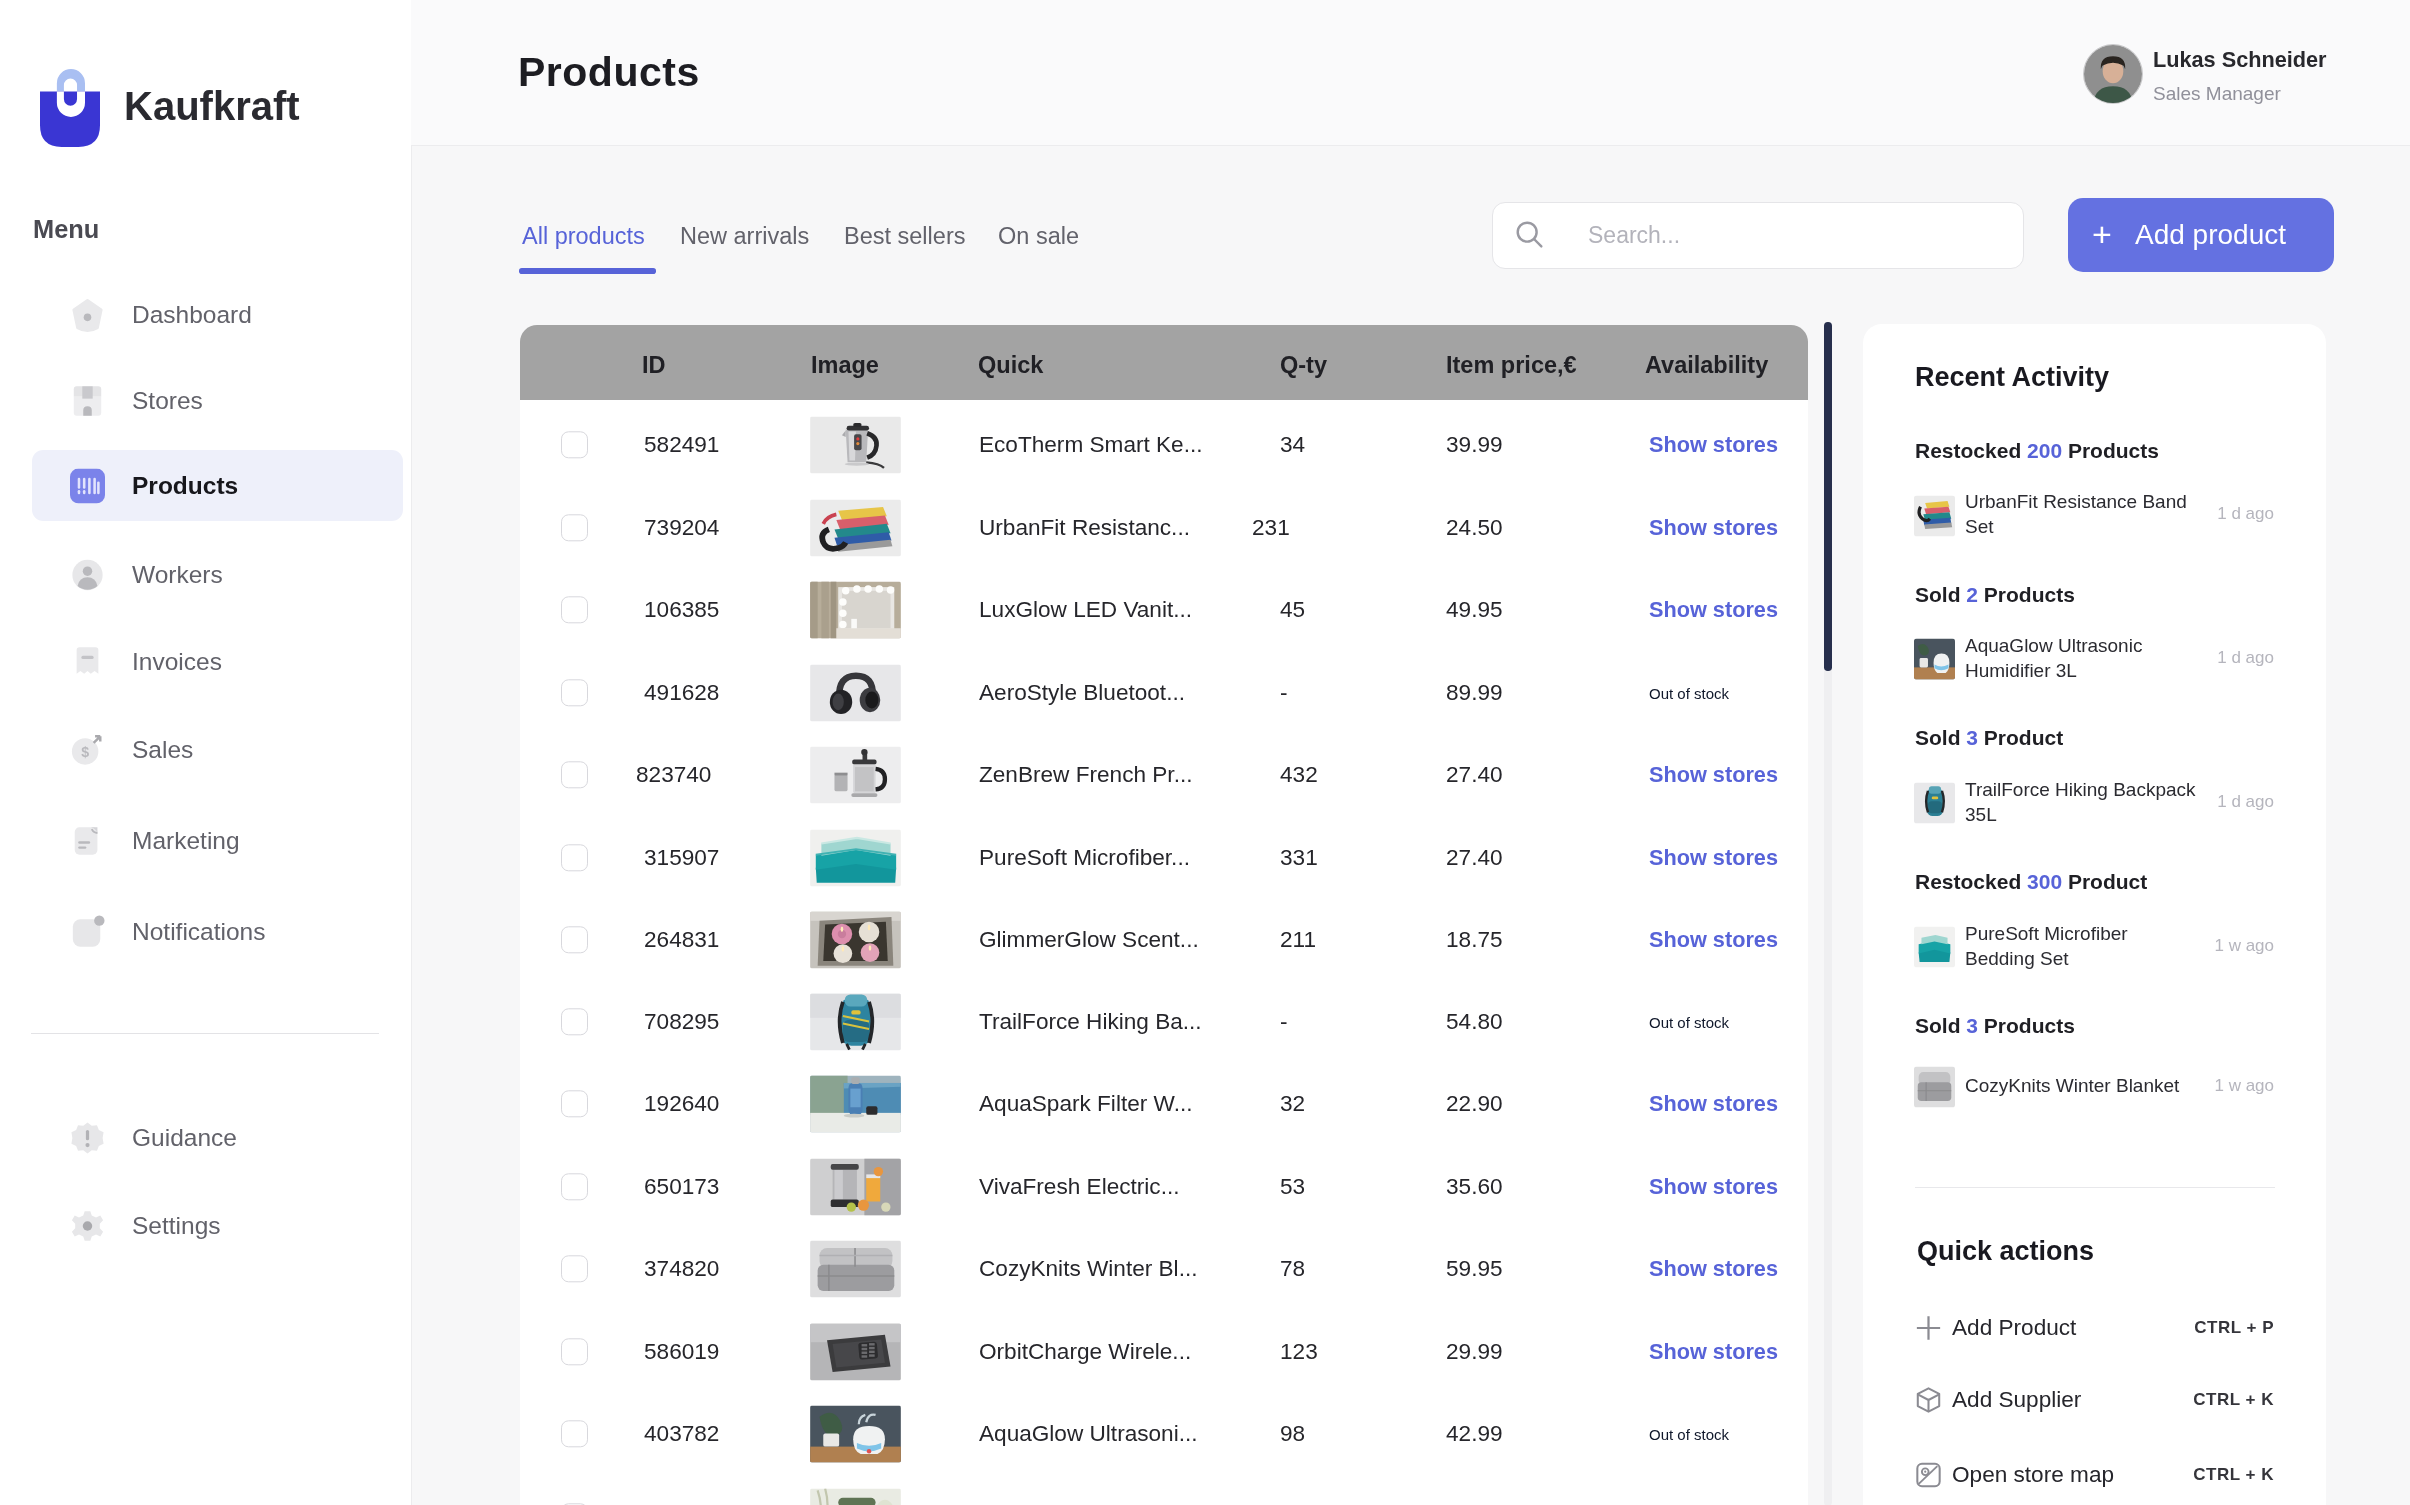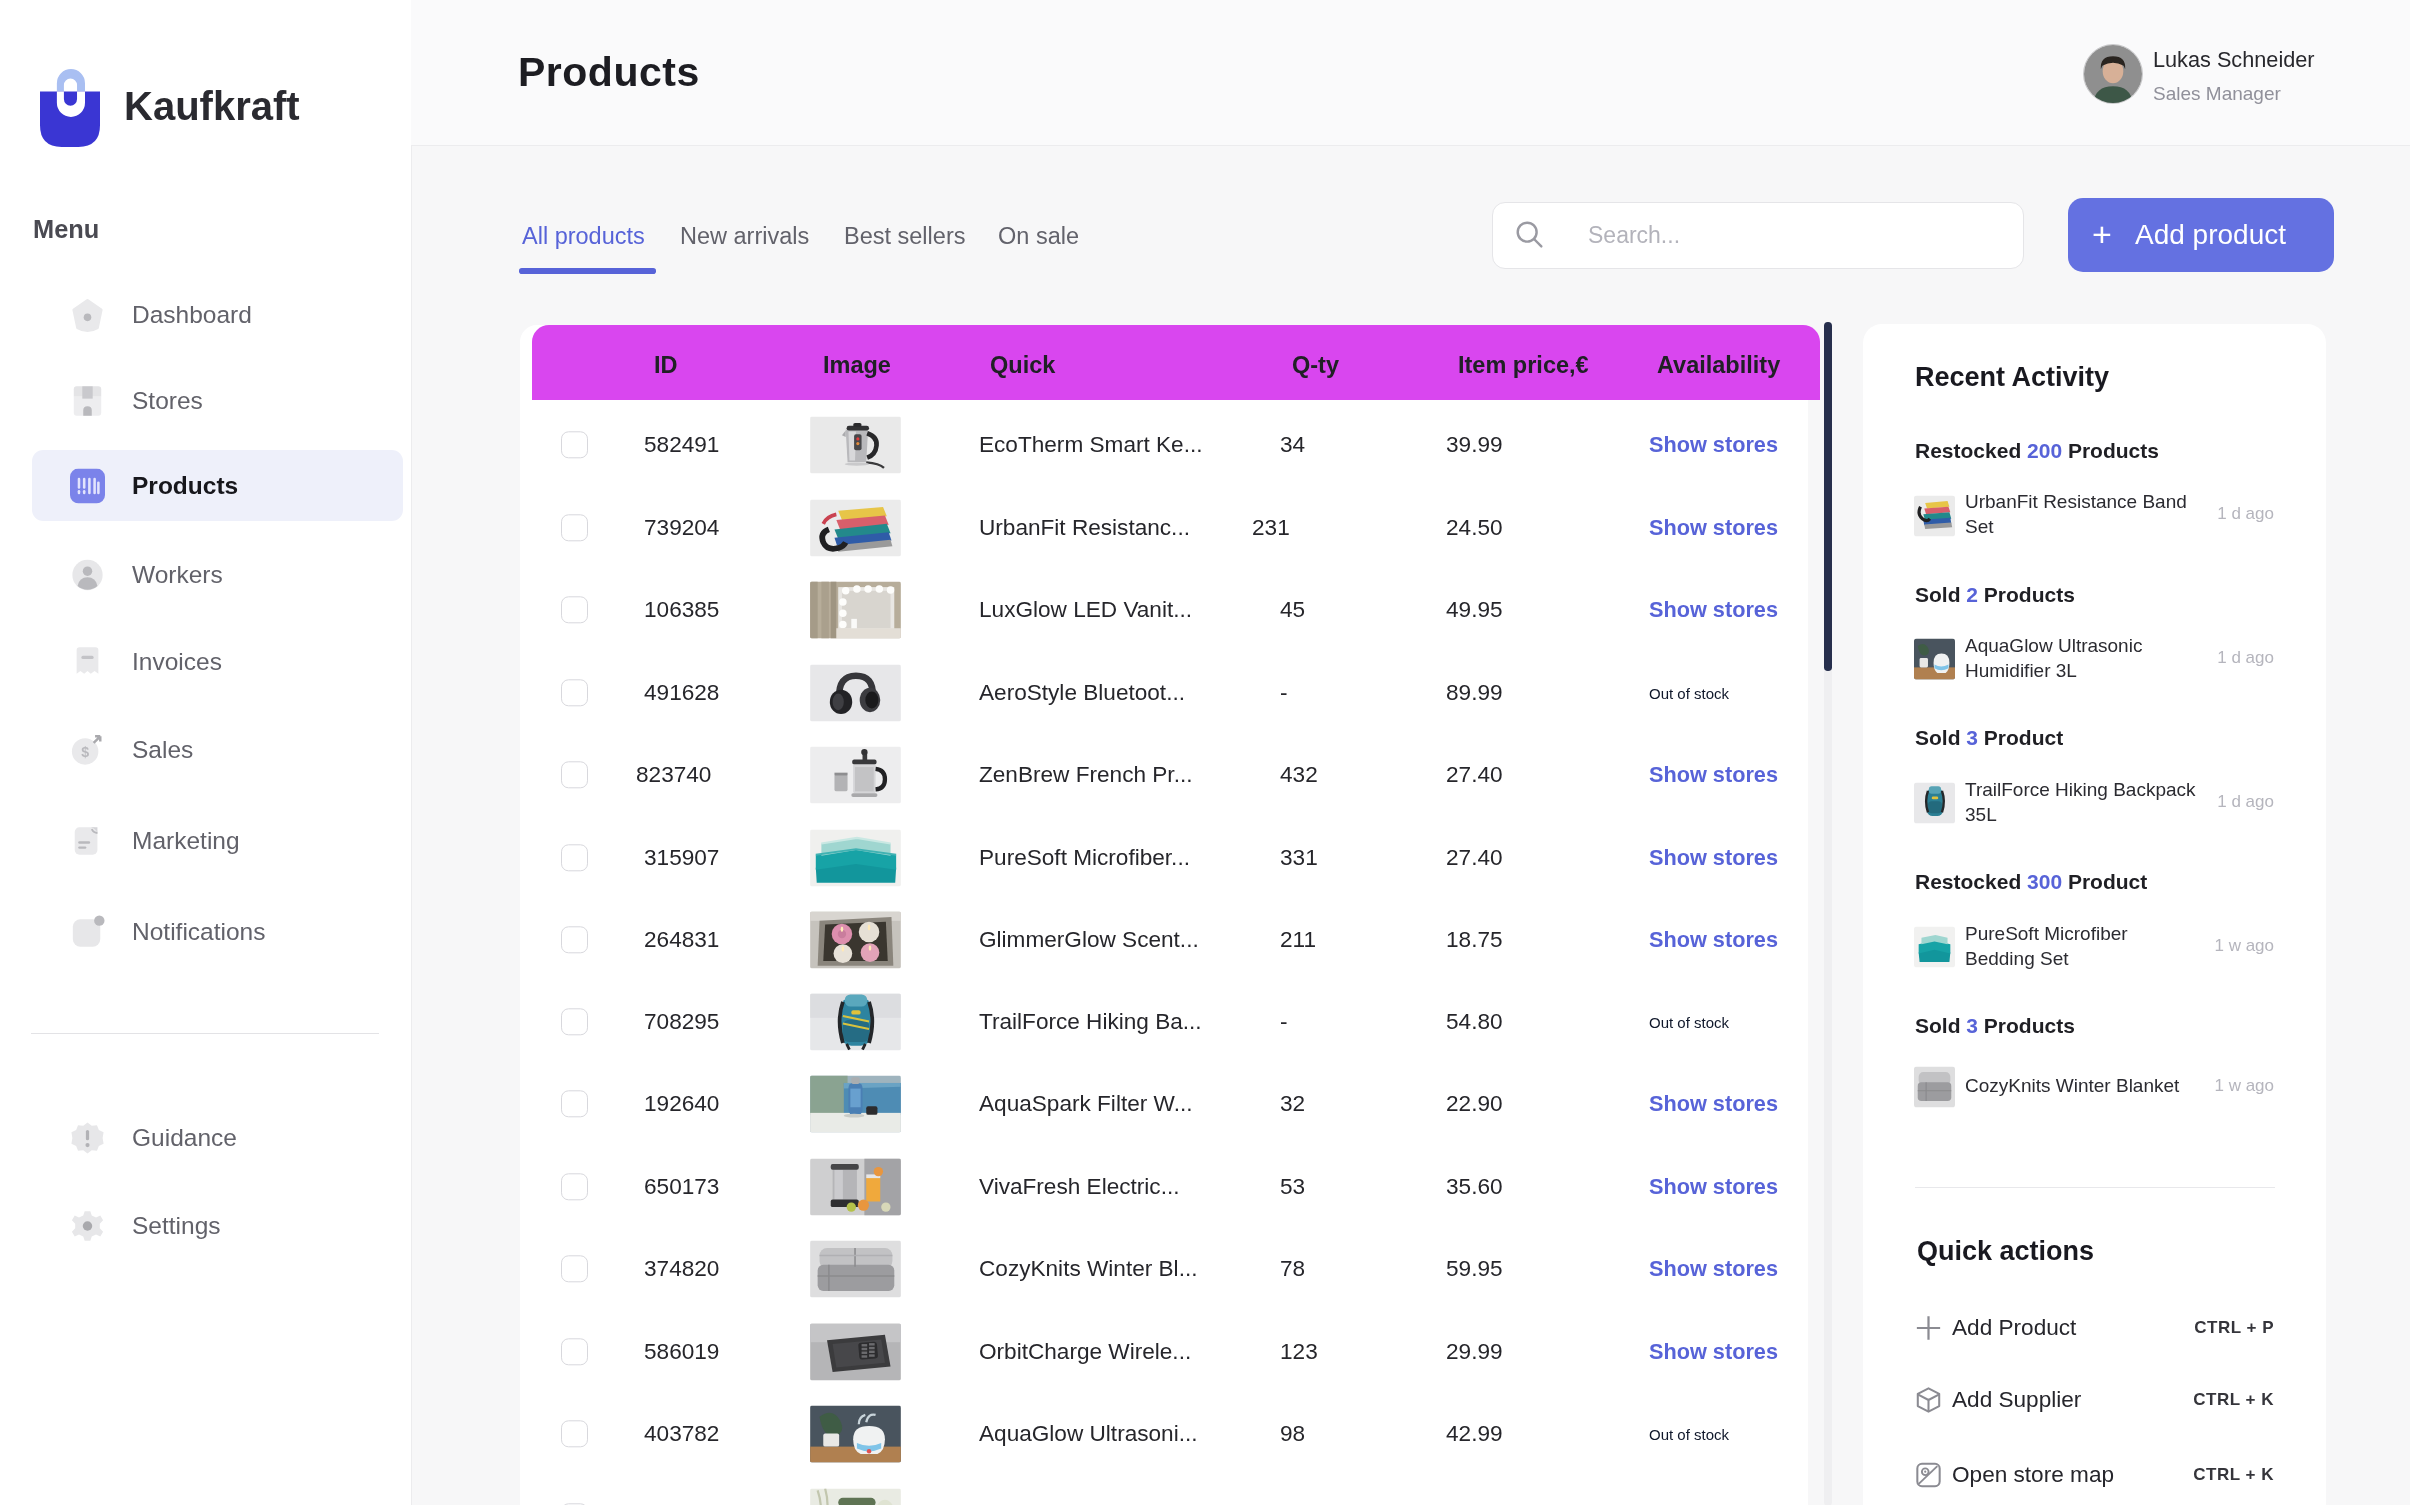--- a/index.html
+++ b/index.html
@@ -9,21 +9,21 @@
   #sidebar{position:absolute;left:0;top:0;width:411px;height:1506px;background:#fff;border-right:0.9px solid #ececee}
   .navtext{position:absolute;left:132px;font-size:24.5px;color:#62626a;transform:translateY(-50%)}
   .navicon{position:absolute;left:70px;width:35px;height:35px;transform:translateY(-50%)}
   
   #hdrband{position:absolute;left:411px;top:0;width:1999px;height:145px;background:#fafafb;border-bottom:1.9px solid #ececee}
   #title{position:absolute;left:518px;top:49px;font-size:41px;font-weight:bold;color:#1d1d22;letter-spacing:0.5px}
   
   .tab{position:absolute;top:236px;transform:translateY(-50%);font-size:23.5px;color:#62626b;white-space:nowrap}
   
   #tcard{position:absolute;left:520px;top:325px;width:1288px;height:1181px;background:#fff;border-radius:17px 17px 0 0}
-  #thead{position:absolute;left:12px;top:0;width:1288px;height:75px;background:#d946ef;border-radius:17px 17px 0 0}
+  #thead{position:absolute;left:0;top:0;width:1288px;height:75px;background:#a3a3a3;border-radius:17px 17px 0 0}
   .th{position:absolute;top:40px;transform:translateY(-50%);font-size:23.5px;font-weight:600;color:#202025;white-space:nowrap}
   .row{position:absolute;left:0;width:1288px;height:83px}
   .cell{position:absolute;top:50%;transform:translateY(-50%);font-size:22.6px;color:#26262b;white-space:nowrap}
   .cbx{position:absolute;left:41px;top:50%;transform:translateY(-50%);width:25.4px;height:25.4px;border:1.9px solid #d8d8dd;border-radius:7.5px;background:#fff}
   .pimg{position:absolute;left:290px;top:50%;transform:translateY(-50%);width:91px;height:57px;border-radius:1.9px;overflow:hidden}
   .show{color:#5763d8;font-weight:bold;font-size:21.7px}
   .oos{color:#0f172a;font-size:15px}
   
   #rpanel{position:absolute;left:1863px;top:324px;width:463px;height:1182px;background:#fff;border-radius:19px 19px 0 0}
   .sect{position:absolute;left:52px;font-size:21px;font-weight:bold;color:#1f1f24;transform:translateY(-50%);white-space:nowrap}
@@ -123,21 +123,21 @@
 
   <div id="hdrband"></div>
   <div id="title">Products</div>
   <div class="abs" style="left:2083px;top:44px;width:60px;height:60px;border-radius:50%;overflow:hidden;border:1.9px solid #c9c9cb;box-sizing:border-box"><svg width="58" height="58" viewBox="0 0 62 62">
       <rect width="62" height="62" fill="#8f8f8f"></rect>
       <path d="M10 62 q2-18 21-18 q19 0 21 18 z" fill="#3d5747"></path>
       <ellipse cx="31" cy="28" rx="11" ry="13" fill="#d7b097"></ellipse>
       <path d="M18 26 q-1-14 13-14 q14 0 13 14 q-2-8 -13-8 q-11 0 -13 8" fill="#2a2520"></path>
       <path d="M20 22 q11 -6 22 0 l0 -4 q-11 -8 -22 0 z" fill="#2a2520"></path>
     </svg></div>
-  <div class="abs" style="left:2153px;top:60px;transform:translateY(-50%);font-size:21.7px;font-weight:normal;color:#28282d">Lukas Schneider</div>
+  <div class="abs" style="left:2153px;top:60px;transform:translateY(-50%);font-size:21.7px;font-weight:bold;color:#28282d">Lukas Schneider</div>
   <div class="abs" style="left:2153px;top:94px;transform:translateY(-50%);font-size:19px;color:#90909a">Sales Manager</div>
 
   <div class="tab" style="left:522px;color:#5763d8;font-weight:normal">All products</div>
   <div class="tab" style="left:680px">New arrivals</div>
   <div class="tab" style="left:844px">Best sellers</div>
   <div class="tab" style="left:998px">On sale</div>
   <div class="abs" style="left:519px;top:268px;width:137px;height:5.6px;background:#5763d8;border-radius:2.8px"></div>
 
   <div class="abs" style="left:1492px;top:202px;width:532px;height:67px;background:#fff;border:1.9px solid #e5e5e8;border-radius:13px;box-sizing:border-box"></div>
   <svg class="abs" style="left:1513px;top:218px" width="34" height="34" viewBox="0 0 36 36">

